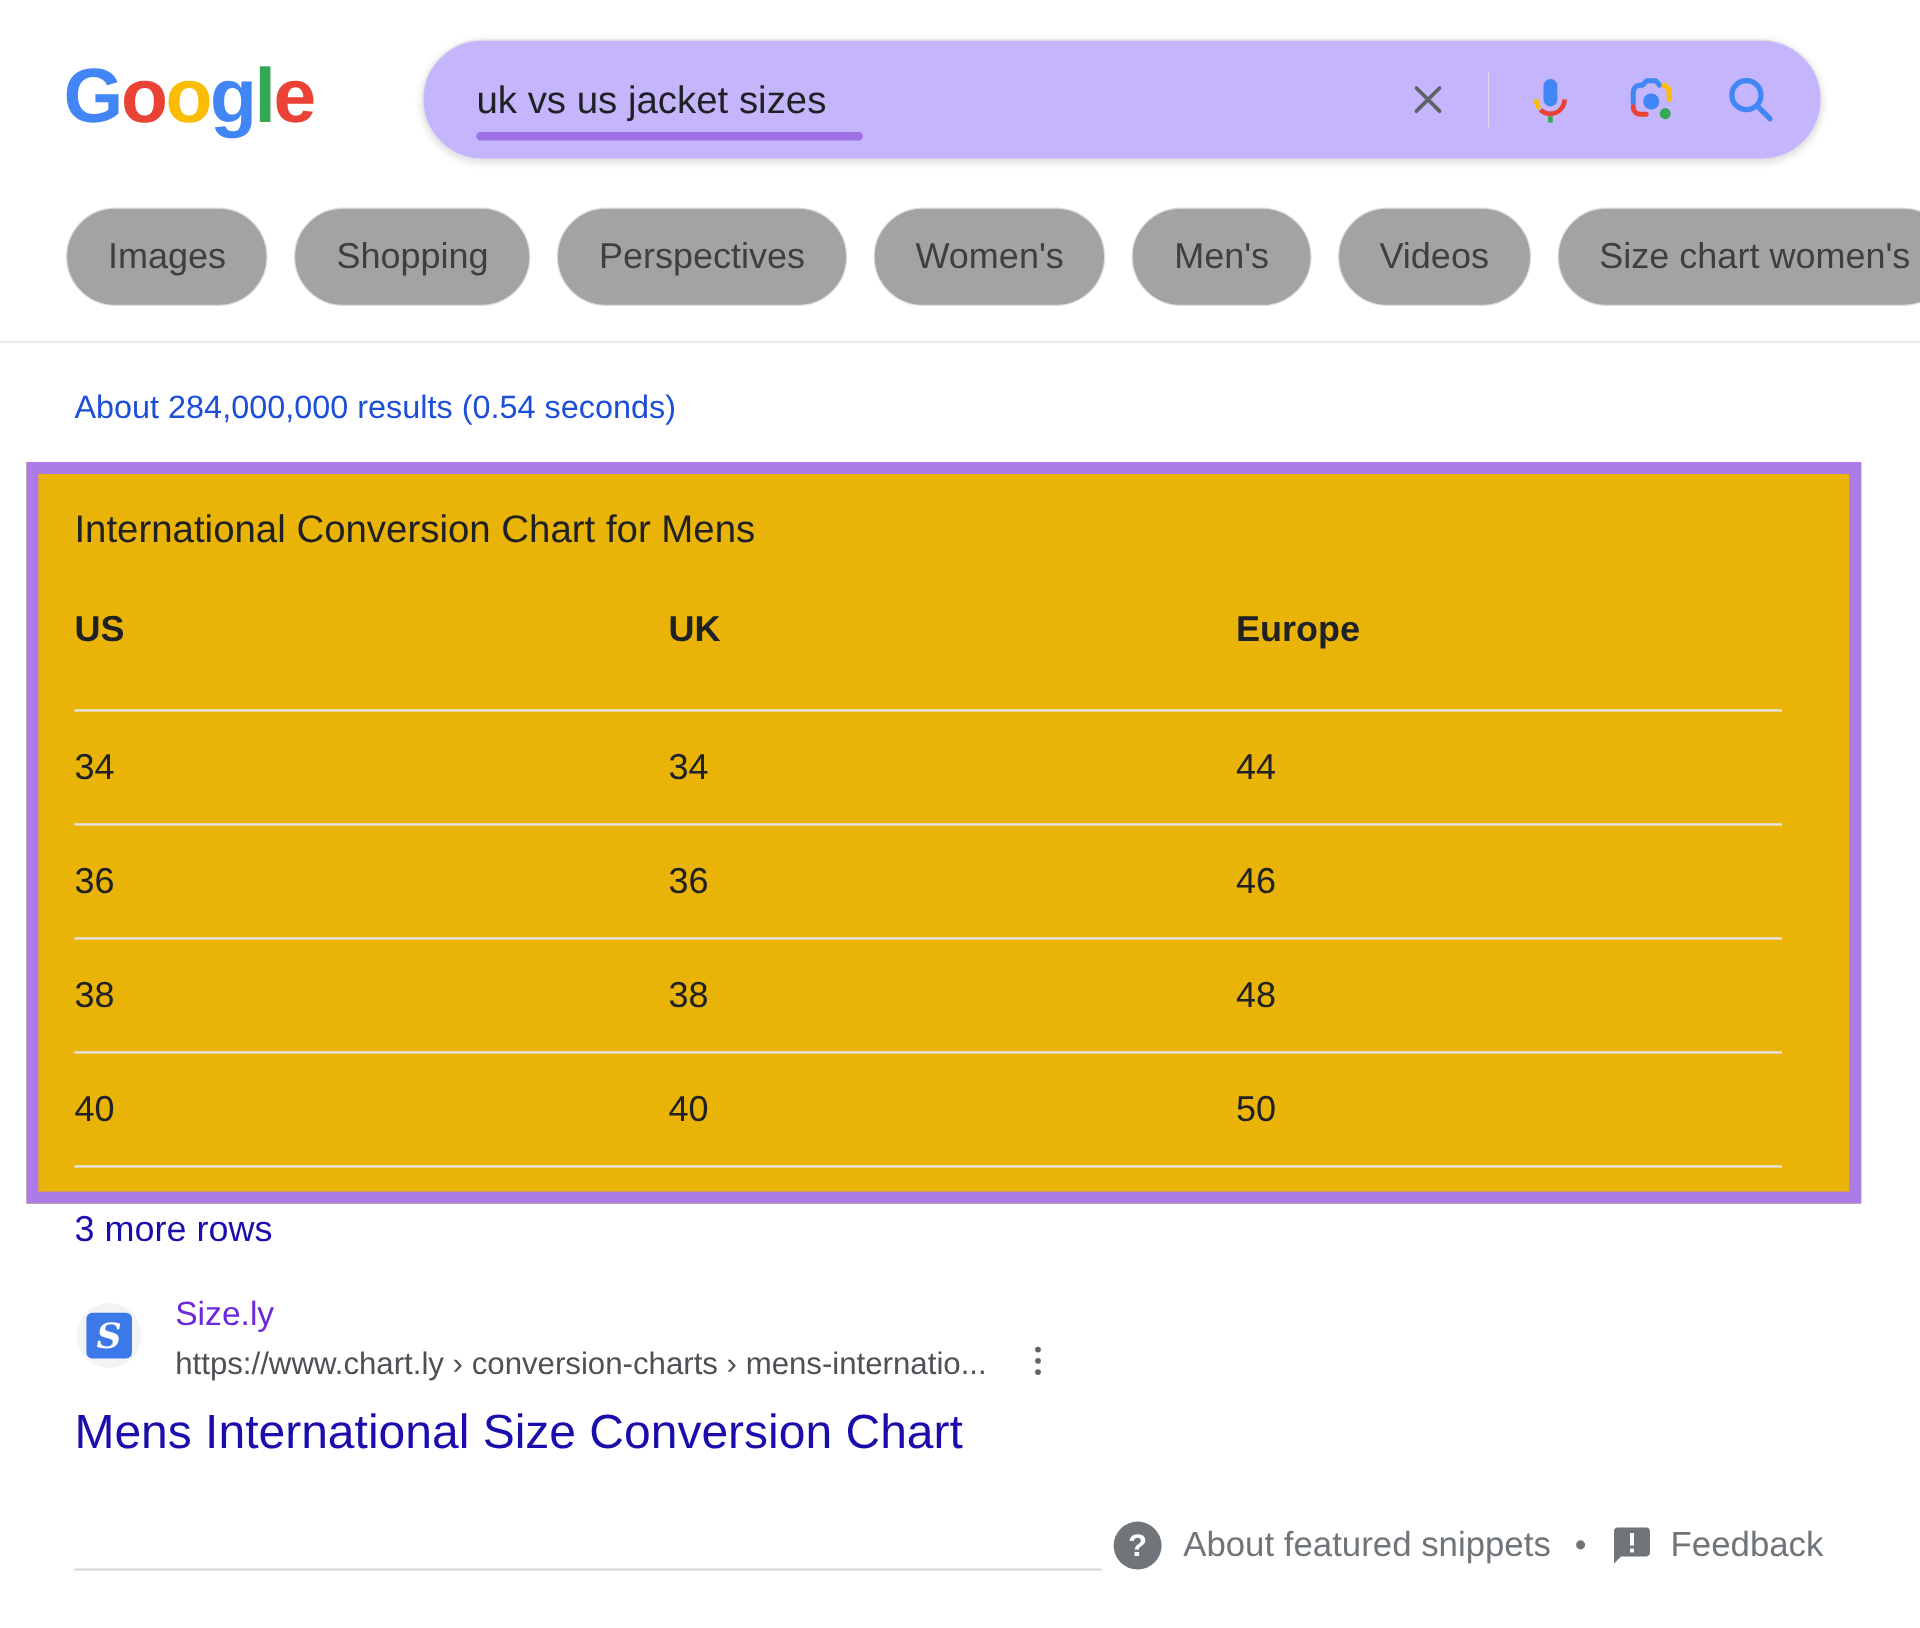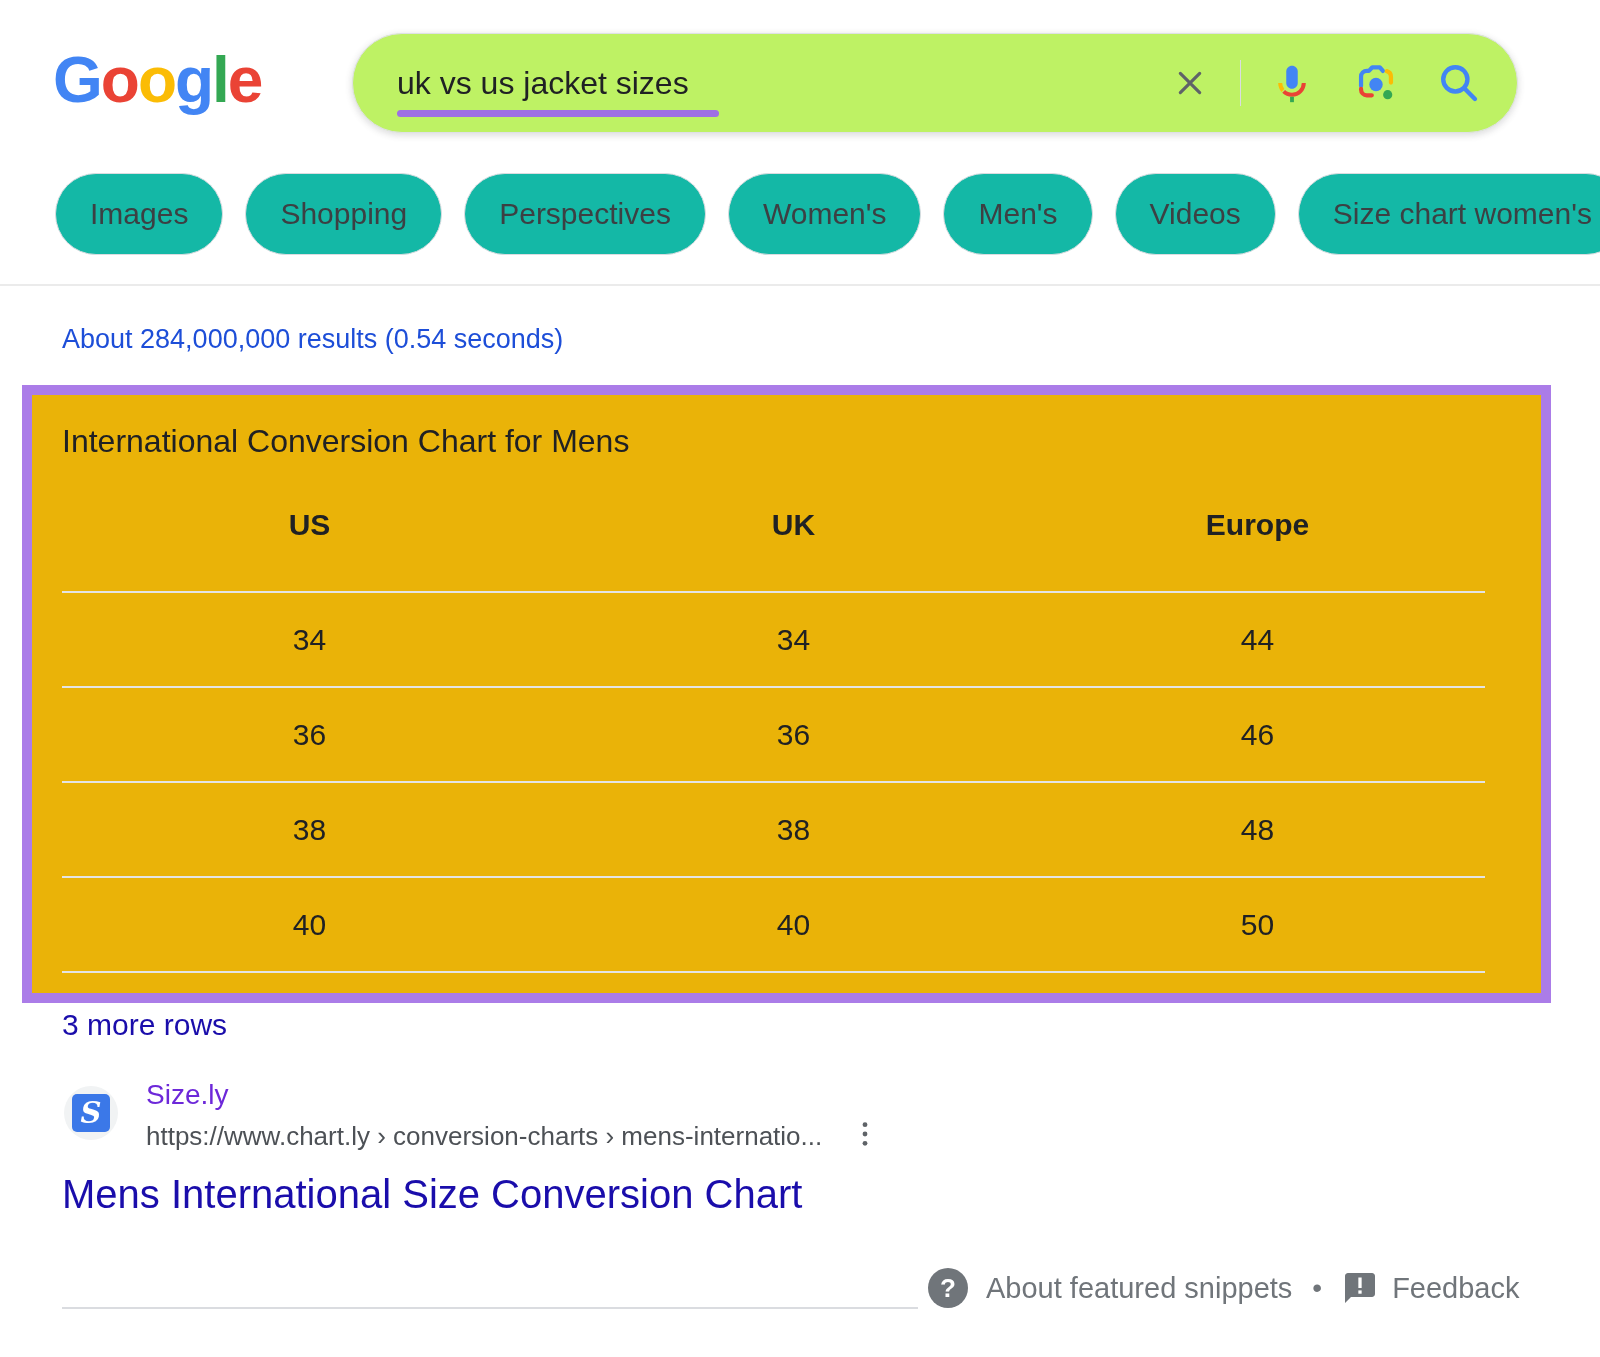--- a/index.html
+++ b/index.html
@@ -12,52 +12,52 @@
 
   
   .logo { left:53px; top:44px; font-size:64px; font-weight:bold; letter-spacing:-2px; line-height:72px; cursor:pointer; }
   .logo span { display:inline-block; }
   .logo .l0,.logo .l3 { color:#4285F4; }
   .logo .l1,.logo .l5 { color:#EA4335; }
   .logo .l2 { color:#FBBC05; }
   .logo .l4 { color:#34A853; }
 
   .searchbox {
-    left:352px; top:33px; width:1166px; height:100px; background:#bef264;
+    left:352px; top:33px; width:1166px; height:100px; background:#c4b5fd;
     border:1px solid #dfe1e5; border-radius:50px;
     box-shadow:0 2px 6px 1px rgba(64,60,67,.16);
     display:flex; align-items:center; padding:0 36px 0 44px;
   }
   .query-wrap { position:relative; flex:1; height:100%; display:flex; align-items:center; }
   .query { font-size:32px; color:#202124; white-space:nowrap; }
   .query-underline { position:absolute; left:0; bottom:15px; width:322px; height:7px; background:#9e70e4; border-radius:4px; }
   .sb-icons { display:flex; align-items:center; }
   .sb-icons .icon-btn { display:flex; align-items:center; justify-content:center; cursor:pointer; }
   .sb-divider { width:1px; height:46px; background:#dadce0; margin:0 28px 0 30px; }
   .gap-l { margin-left:38px; }
 
   
   .chips { left:55px; top:173px; display:flex; gap:22px; }
   .chip {
     height:82px; display:inline-flex; align-items:center; padding:0 34px;
     border:1.5px solid #dadce0; border-radius:41px; font-size:30px; color:#3c4043;
-    background:#14b8a6; white-space:nowrap; cursor:pointer;
+    background:#a3a3a3; white-space:nowrap; cursor:pointer;
   }
 
   .top-divider { left:0; top:284px; width:1600px; border-top:2px solid #ebebeb; }
 
   .stats { left:62px; top:324px; font-size:27px; color:#1d4ed8; }
 
   
   .snippet {
     left:22px; top:385px; width:1529px; background:#eab308;
     border:10px solid #ab7ce8; padding:28px 56px 20px 30px;
   }
   .snippet-title { font-size:32px; color:#202124; line-height:36px; }
-  .tbl { width:100%;text-align:center; }
+  .tbl { width:100%; }
   .tr { display:flex; align-items:center; border-bottom:2px solid #e4e4e4; }
   .tr.head { height:134px; font-weight:bold; }
   .tr.data { height:95px; }
   .td { font-size:30px; color:#202124; }
   .c0 { width:495px; }
   .c1 { width:473px; }
   .c2 { flex:1; }
 
   .more-rows { left:62px; top:1008px; font-size:30px; color:#1a0dab; cursor:pointer; }
 

